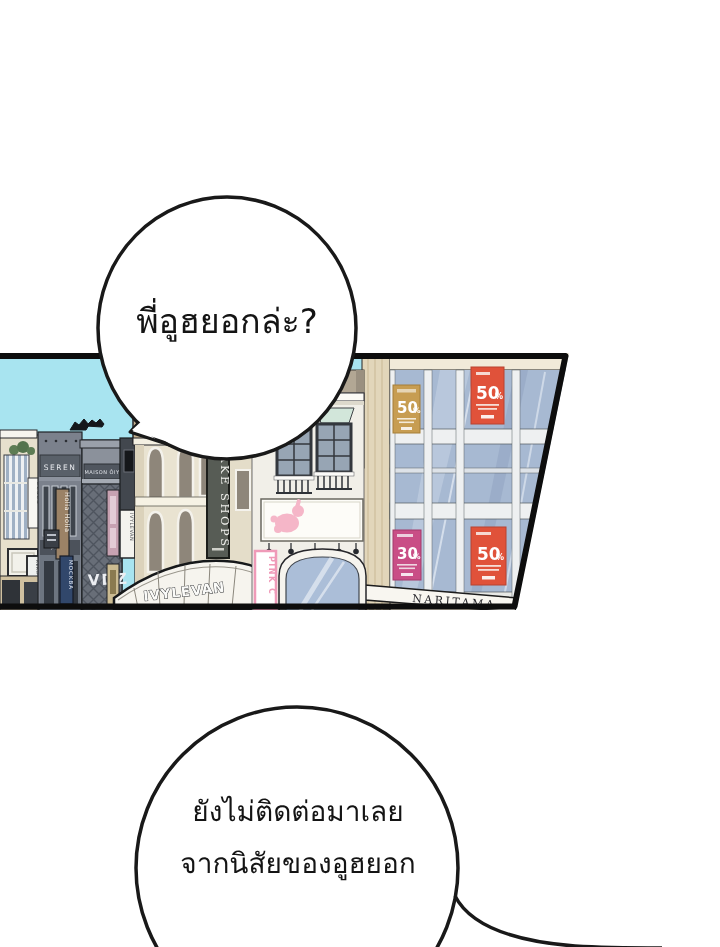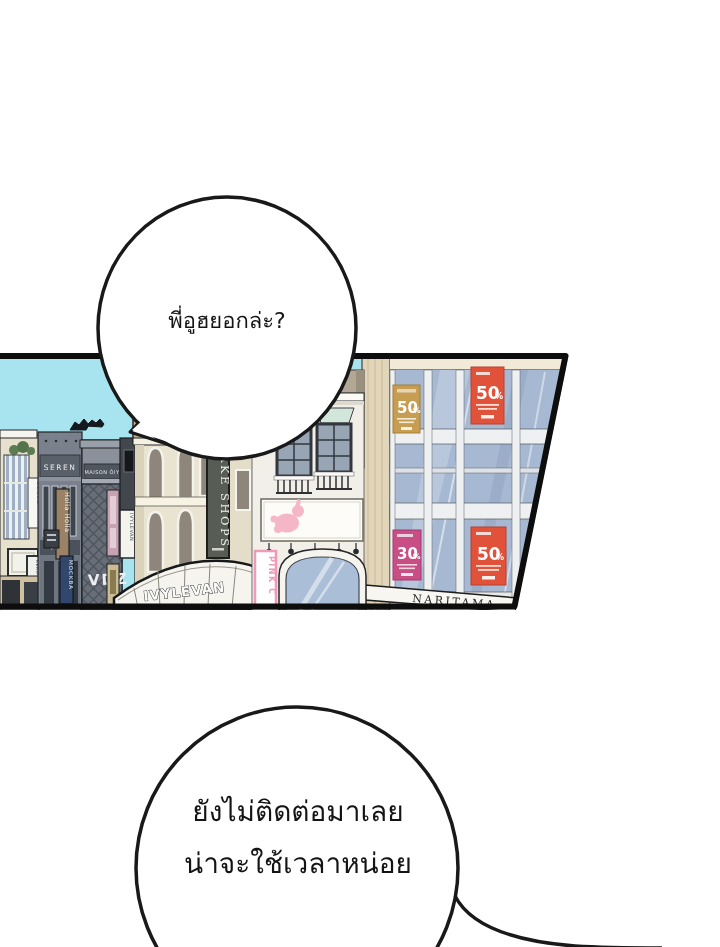--- a/index.html
+++ b/index.html
@@ -8,21 +8,21 @@
     overflow:hidden;margin:0 auto;
     font-family:"DejaVu Sans", sans-serif;
   }
   .page svg{position:absolute;left:0;top:0;}
   svg text{font-family:"DejaVu Sans", sans-serif;}
   svg text.serif{font-family:"DejaVu Serif", serif;}
   .speech{
     position:absolute;color:#141414;text-align:center;z-index:5;
     font-family:"DejaVu Sans", sans-serif;
   }
-  .speech-top{left:100px;top:301px;width:254px;font-size:22px;line-height:40px;}
+  .speech-top{left:100px;top:301px;width:254px;font-size:34px;line-height:40px;}
   .speech-bottom{left:135px;top:786px;width:326px;font-size:28px;line-height:52px;}
 </style>
 </head>
 <body>
 
 <div class="page">
 
 <svg width="720" height="947" viewBox="0 0 720 947">
   <defs>
     <clipPath id="panelClip">
@@ -309,16 +309,16 @@
     <polygon points="130,432 156,404 182,449" fill="#ffffff" stroke="#191919" stroke-width="3" stroke-linejoin="round"></polygon>
     <ellipse cx="227" cy="328" rx="129" ry="131" fill="#ffffff" stroke="#191919" stroke-width="3.5"></ellipse>
     <polygon points="132,430 157,407 180,446" fill="#ffffff"></polygon>
   </g>
 </svg>
 
 <div class="speech speech-top">พี่อูฮยอกล่ะ?</div>
 
 <div class="speech speech-bottom">
   <div>ยังไม่ติดต่อมาเลย</div>
-  <div>น่าจะใช้เวลาหน่อย</div>
+  <div>จากนิสัยของอูฮยอก</div>
 </div>
 
 </div>
 
 </body></html>

